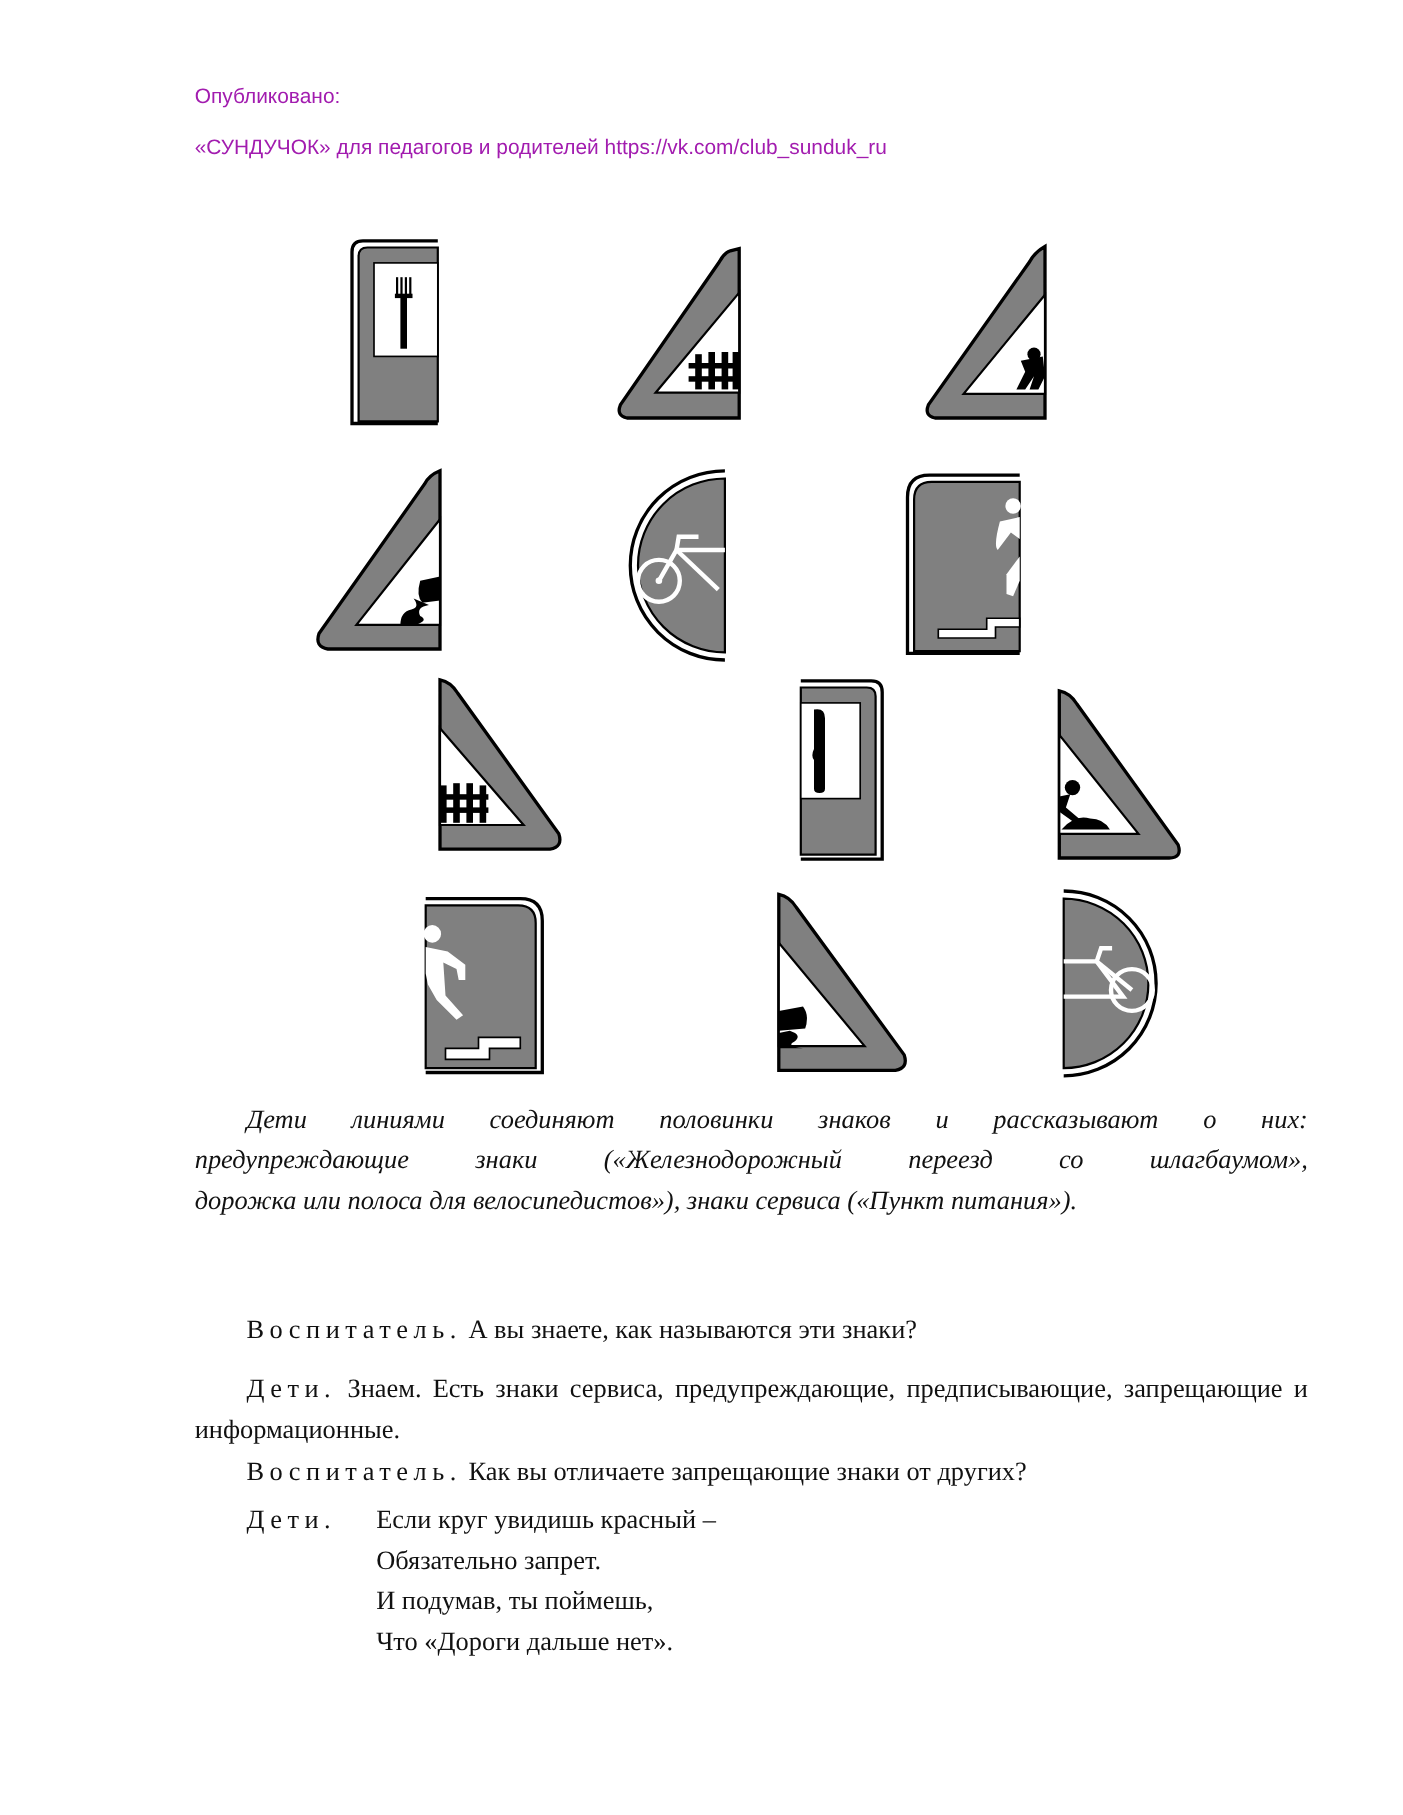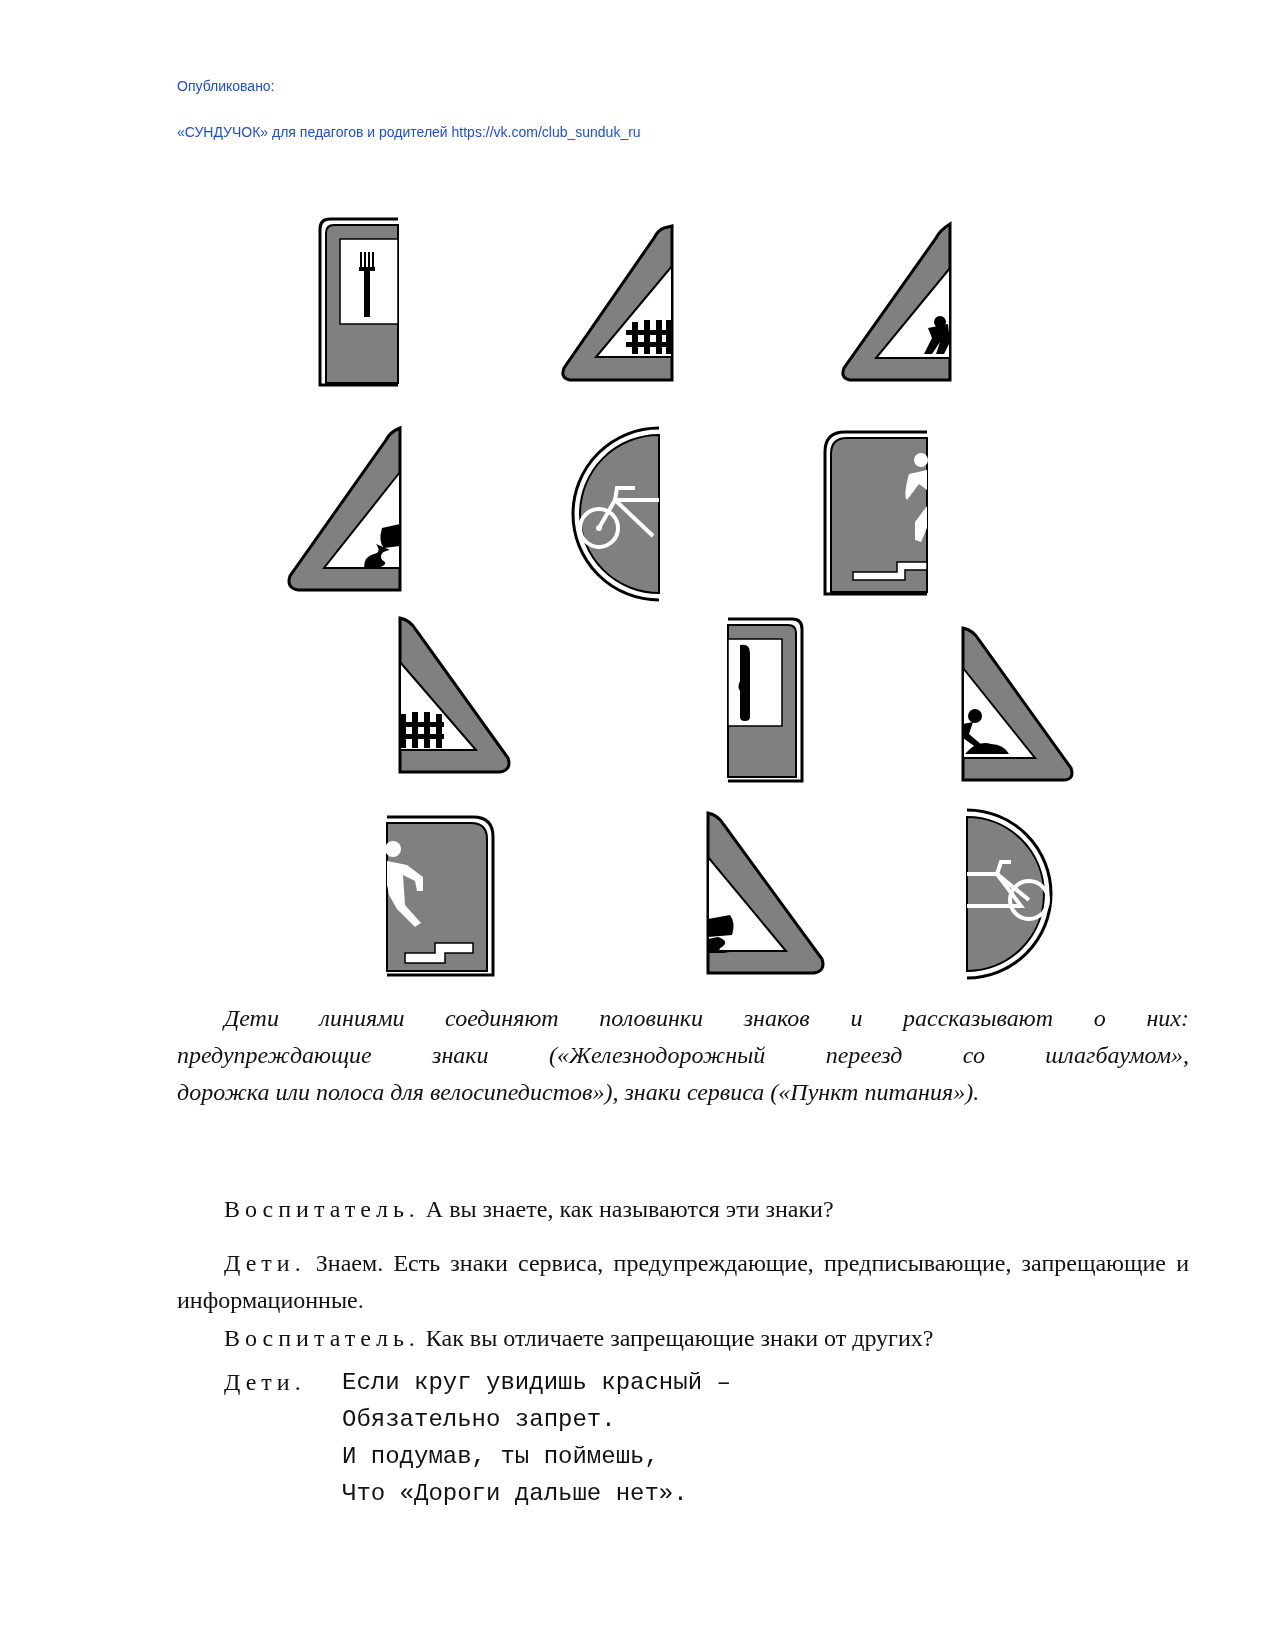--- a/index.html
+++ b/index.html
@@ -1,27 +1,27 @@
 <!DOCTYPE html>
 <html><head>
 <meta charset="utf-8">
 <style>
   html, body { margin: 0; padding: 0; background: #ffffff; }
   body { width: 1275px; height: 1650px; position: relative; overflow: hidden; color: #111; }
-  .hdr { position: absolute; left: 177px; font-family: "Liberation Sans", sans-serif; font-size: 14px; color: #1d4ed8; white-space: nowrap; }
+  .hdr { position: absolute; left: 177px; font-family: "Liberation Sans", sans-serif; font-size: 19px; color: #a21caf; white-space: nowrap; }
   .sign { position: absolute; }
   .sign svg { display: block; overflow: visible; }
   .para { position: absolute; left: 177px; width: 1012px; font-family: "Liberation Serif", serif; font-size: 24px; color: #111; }
   .ital { font-style: italic; text-align: justify; line-height: 37px; text-indent: 47px; }
   .ital .ln { display: block; text-align-last: justify; text-indent: 0; }
   .ital .ln.first { text-indent: 47px; }
   .ital .ln.last { text-align-last: left; }
   .dlg { line-height: 37px; }
   .spk { letter-spacing: 5px; }
-  .poem { position: absolute; left: 342px; font-family: Liberation Mono, monospace; font-size: 24px; line-height: 37px; color: #111; }
+  .poem { position: absolute; left: 342px; font-family: Liberation Serif, serif; font-size: 24px; line-height: 37px; color: #111; }
 </style>
 </head>
 <body>
 
 <div class="hdr" style="top:78px;">Опубликовано:</div>
 <div class="hdr" style="top:124px;">«СУНДУЧОК» для педагогов и родителей https://vk.com/club_sunduk_ru</div>
 
 <div class="sign" style="left:318px;top:217px;">
   <svg width="80" height="170" viewBox="0 0 80 170">
     <path d="M80 2 H12 Q2 2 2 12 V168 H80" fill="#fff" stroke="#000" stroke-width="3"></path>

